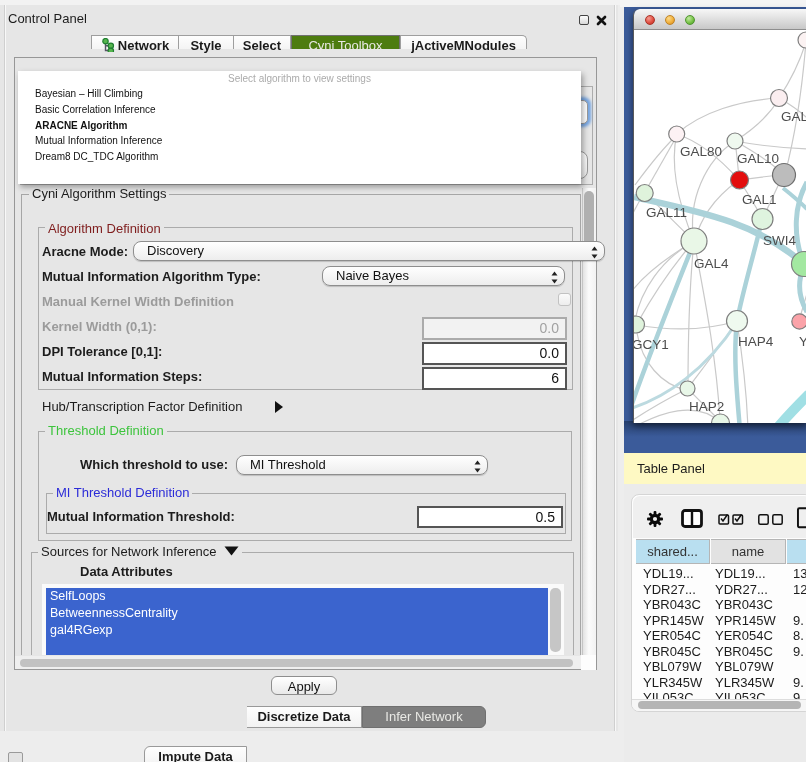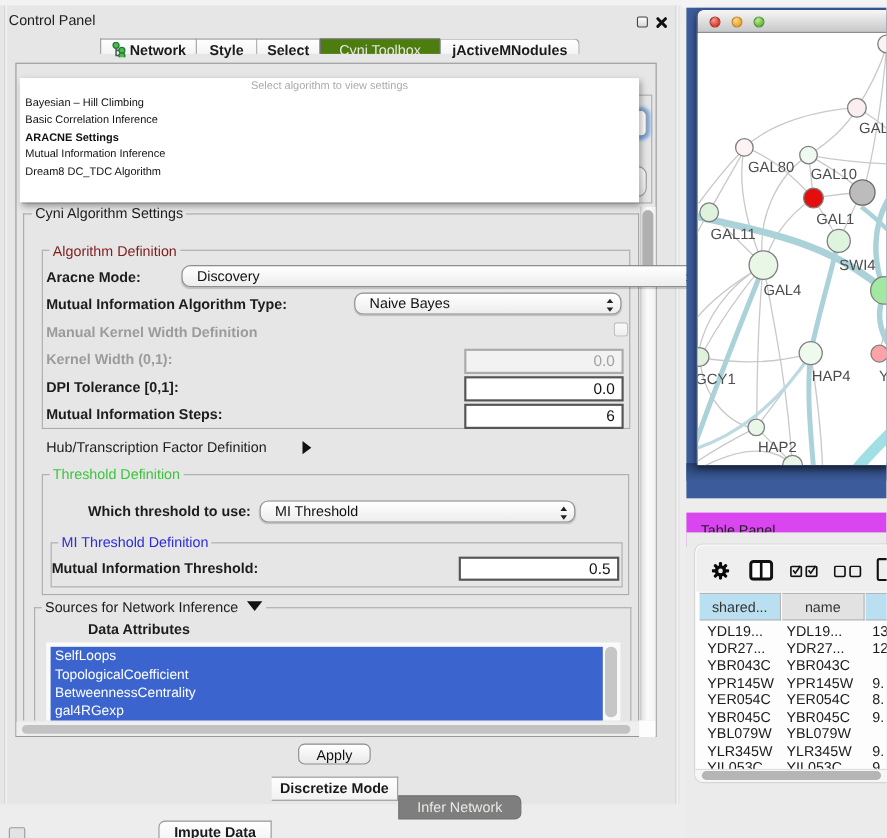--- a/index.html
+++ b/index.html
@@ -39,39 +39,39 @@
       </svg><span>Network</span></div>
   <div class="abs tab" style="left:179px;top:30px;width:55px;border-left:none;">Style</div>
   <div class="abs tab" style="left:234px;top:30px;width:57px;border-left:none;">Select</div>
   <div class="abs tab sel" style="left:291px;top:30px;width:109px;">Cyni Toolbox</div>
   <div class="abs tab" style="left:400px;top:30px;width:127px;border-radius:0 5px 0 0;">jActiveMNodules</div>
 
   <div class="abs" style="left:18px;top:66px;width:563px;height:113px;background:#fff;box-shadow:2px 3px 6px rgba(0,0,0,0.35);z-index:6;font-size:10px;color:#111;">
     <div style="text-align:center;color:#ABABAB;height:15px;line-height:16px;">Select algorithm to view settings</div>
     <div class="dd">Bayesian – Hill Climbing</div>
     <div class="dd">Basic Correlation Inference</div>
-    <div class="dd" style="font-weight:bold;">ARACNE Settings</div>
+    <div class="dd" style="font-weight:bold;">ARACNE Algorithm</div>
     <div class="dd">Mutual Information Inference</div>
     <div class="dd">Dream8 DC_TDC Algorithm</div>
   </div>
 
   <div class="abs" style="left:582px;top:183px;width:14px;height:467px;background:linear-gradient(90deg,#E2E2E2,#FBFBFB 45%,#F2F2F2);border-left:1px solid #C4C4C4;"></div>
   <div class="abs" style="left:584px;top:186px;width:10px;height:58px;background:#B0B0B0;border-radius:5px;"></div>
   <div class="abs" style="left:15px;top:651px;width:566px;height:13px;background:#EFEFEF;"></div>
   <div class="abs" style="left:581px;top:650px;width:15px;height:15px;background:#FDFDFD;"></div>
   <div class="abs" style="left:20px;top:653.5px;width:553px;height:8.5px;background:#C2C2C2;border-radius:4.5px;"></div>
 
   <div class="abs" style="left:21px;top:189px;width:560px;height:461px;border:1px solid #A6A6A6;border-bottom:none;"></div>
   <div class="abs tl" style="left:29px;top:182px;color:#1c1c1c;">Cyni Algorithm Settings</div>
 
   <div class="abs" style="left:38px;top:222px;width:535px;height:163px;border:1px solid #ABABAB;"></div>
   <div class="abs tl" style="left:45px;top:217px;color:#7f1d1d;">Algorithm Definition</div>
 
   <div class="abs lbl" style="left:42px;top:236px;">Aracne Mode:</div>
-  <div class="abs combo" style="left:133px;top:236px;width:472px;margin-left:32px;">Discovery<svg class="spin" width="7" height="13" viewBox="0 0 7 13">
+  <div class="abs combo" style="left:133px;top:236px;width:472px;">Discovery<svg class="spin" width="7" height="13" viewBox="0 0 7 13">
         <path d="M3.5 0.5 L6.5 4.5 L0.5 4.5 Z" fill="#222"></path>
         <path d="M3.5 12.5 L6.5 8.5 L0.5 8.5 Z" fill="#222"></path>
       </svg></div>
 
   <div class="abs lbl" style="left:42px;top:261px;">Mutual Information Algorithm Type:</div>
   <div class="abs combo" style="left:322px;top:261px;width:243px;">Naive Bayes<svg class="spin" width="7" height="13" viewBox="0 0 7 13">
         <path d="M3.5 0.5 L6.5 4.5 L0.5 4.5 Z" fill="#222"></path>
         <path d="M3.5 12.5 L6.5 8.5 L0.5 8.5 Z" fill="#222"></path>
       </svg></div>
 
@@ -89,51 +89,50 @@
 
   <div class="abs" style="left:42px;top:394px;font-size:13px;color:#1c1c1c;">Hub/Transcription Factor Definition</div>
   <svg class="abs" style="left:274px;top:395px;" width="10" height="14" viewBox="0 0 10 14">
       <path d="M1 1 L9 7 L1 13 Z" fill="#111"></path>
     </svg>
 
   <div class="abs" style="left:38px;top:426px;width:534px;height:110px;border:1px solid #ABABAB;"></div>
   <div class="abs tl" style="left:45px;top:419px;color:#3DC43D;">Threshold Definition</div>
 
   <div class="abs lbl" style="left:80px;top:449px;">Which threshold to use:</div>
-  <div class="abs combo" style="left:236px;top:450px;width:287px;">MI Threshold<svg class="spin" width="7" height="13" viewBox="0 0 7 13">
+  <div class="abs combo" style="left:236px;top:450px;width:252px;">MI Threshold<svg class="spin" width="7" height="13" viewBox="0 0 7 13">
         <path d="M3.5 0.5 L6.5 4.5 L0.5 4.5 Z" fill="#222"></path>
         <path d="M3.5 12.5 L6.5 8.5 L0.5 8.5 Z" fill="#222"></path>
       </svg></div>
 
   <div class="abs" style="left:46px;top:488px;width:520px;height:41px;border:1px solid #ABABAB;"></div>
   <div class="abs tl" style="left:53px;top:481px;color:#2c2cd8;">MI Threshold Definition</div>
 
   <div class="abs lbl" style="left:47px;top:501px;">Mutual Information Threshold:</div>
   <div class="abs tf" style="left:417px;top:501px;width:146px;height:22px;line-height:19px;padding-left:12px;">0.5</div>
 
   <div class="abs" style="left:31px;top:547px;width:543px;height:103px;border:1px solid #ABABAB;border-bottom:none;"></div>
   <div class="abs tl" style="left:38px;top:540px;color:#1c1c1c;">Sources for Network Inference <svg width="15" height="10" viewBox="0 0 15 10" style="vertical-align:0px;margin-left:4px;">
         <path d="M0.5 0.5 L14.5 0.5 L7.5 9.5 Z" fill="#111"></path>
       </svg></div>
   <div class="abs" style="left:36px;top:559px;font-size:13px;font-weight:bold;color:#1c1c1c;margin-left:44px;">Data Attributes</div>
 
   <div class="abs" style="left:42px;top:579px;width:522px;height:71px;background:#FAFAFA;"></div>
   <div class="abs" style="left:46px;top:583px;width:502px;height:67px;background:#3B64CE;color:#fff;font-size:12.5px;">
     <div class="li">SelfLoops</div>
-    <div class="li">TopologicalCoefficient</div>
     <div class="li">BetweennessCentrality</div>
     <div class="li">gal4RGexp</div>
   </div>
   <div class="abs" style="left:550px;top:583px;width:11px;height:64px;background:#C6C6C6;border-radius:5px;"></div>
 
   <div class="abs" style="left:271px;top:671px;width:66px;height:19px;border:1px solid #8E8E8E;border-radius:6px;background:linear-gradient(#ffffff,#E9E9E9);text-align:center;line-height:19px;font-size:13px;color:#111;">Apply</div>
 
   <div class="abs btab" style="left:144px;top:741px;width:103px;border-radius:6px 0 0 6px;">Impute Data</div>
-  <div class="abs btab" style="left:247px;top:701px;width:115px;border-left:none;">Discretize Mode</div>
-  <div class="abs btab bsel" style="left:362px;top:701px;width:112px;border-radius:0 6px 6px 0;margin-top:17px;">Infer Network</div>
+  <div class="abs btab" style="left:247px;top:701px;width:115px;border-left:none;">Discretize Data</div>
+  <div class="abs btab bsel" style="left:362px;top:701px;width:124px;border-radius:0 6px 6px 0;">Infer Network</div>
 </div>
 
 <div class="abs" style="left:8px;top:752px;width:15px;height:14px;border:1.5px solid #9A9A9A;border-radius:2px;background:#E3E3E3;"></div>
 
 <div class="abs" style="left:620px;top:0px;width:186px;height:7px;background:#F4F4F4;"></div>
 <div class="abs" style="left:624px;top:7px;width:182px;height:446px;background:#3B5B9A;"></div>
 <div class="abs" style="left:624px;top:421px;width:182px;height:16px;background:linear-gradient(#27406E,#3B5B9A);"></div>
 
 <div class="abs" style="left:633px;top:9px;width:173px;height:414px;border-left:1px solid #5a5a5a;border-radius:6px 0 0 0;overflow:hidden;box-shadow:0 3px 7px rgba(0,0,0,0.55);">
   <div style="height:21px;background:linear-gradient(#F7F7F7,#C8C8C8);border-bottom:1px solid #8E8E8E;border-radius:6px 0 0 0;position:relative;">
@@ -215,21 +214,21 @@
         <text x="693" y="268">GAL4</text>
         <text x="631" y="349">GCY1</text>
         <text x="737" y="346">HAP4</text>
         <text x="798" y="346">YEL0</text>
         <text x="688" y="411">HAP2</text>
       </g>
     </svg>
   </div>
 </div>
 
-<div class="abs" style="left:624px;top:466px;width:182px;height:31px;background:#d946ef;">
+<div class="abs" style="left:624px;top:453px;width:182px;height:31px;background:#fef9c3;">
   <div style="margin-left:13px;line-height:31px;font-size:13px;color:#1c1c1c;">Table Panel</div>
 </div>
 <div class="abs" style="left:624px;top:484px;width:182px;height:278px;background:#EBEBEB;"></div>
 
 <div class="abs" style="left:631px;top:494px;width:182px;height:218px;background:#FDFDFD;border:1px solid #D5D5D5;border-radius:8px;overflow:hidden;">
   
   <div class="abs" style="left:1px;top:1px;width:178px;height:42px;background:#EFEFEF;border-radius:7px 7px 0 0;"></div>
   <svg class="abs" style="left:15px;top:16px;" width="16" height="16" viewBox="0 0 16 16">
     <g fill="#0A0A0A">
     <circle cx="8" cy="8" r="5.2"></circle>
@@ -280,21 +279,21 @@
   
   <div class="abs" style="left:0px;top:204px;width:182px;height:12px;background:#F6F6F6;border-top:1px solid #DDD;"></div>
   <div class="abs" style="left:6px;top:206px;width:163px;height:8px;background:#B5B5B5;border-radius:4px;"></div>
 </div>
 
 <style>
 .tl-btn { position:absolute; top:6px; width:10px; height:10px; border-radius:50%; border:1px solid; }
 .tab { height:14px; border:1px solid #9E9E9E; border-bottom:none; background:linear-gradient(#FEFEFE,#F4F4F4); font-size:13px; font-weight:bold; color:#1A1A1A; text-align:center; line-height:20px; }
 .tab:first-of-type { border-radius:5px 0 0 0; }
 .tab.sel { background:#4d7c0f; color:#E9E9E5; border-color:#707070; font-weight:normal; }
-.dd { padding-left:5px; height:15.8px; line-height:15.8px; }
+.dd { padding-left:17px; height:15.8px; line-height:15.8px; }
 .tl { font-size:13px; background:#E6E6E6; padding:0 3px; height:13px; line-height:13px; }
 .lbl { font-size:13px; font-weight:bold; color:#1c1c1c; height:21px; line-height:21px; }
 .combo { height:20px; background:linear-gradient(#ffffff,#EDEDED); border:1px solid #8E8E8E; border-radius:8px; font-size:13px; color:#111; line-height:18px; padding-left:13px; box-shadow:0 1px 1px rgba(0,0,0,0.18); }
 .spin { position:absolute; right:6px; top:3.5px; }
 .tf { width:145px; height:23px; background:#fff; border:2px solid #555; font-size:14px; color:#111; text-align:right; padding-right:6px; line-height:19px; }
 .li { height:16.8px; line-height:16.8px; padding-left:4px; }
 .btab { height:22px; border:1px solid #999; background:linear-gradient(#FEFEFE,#F2F2F2); font-size:13px; font-weight:bold; color:#1A1A1A; text-align:center; line-height:20px; }
 .btab.bsel { background:#7E7E7E; color:#E9E9E5; border-color:#707070; font-weight:normal; }
 .th { height:25px; border:1px solid #B5B5B5; border-left:none; font-size:13px; color:#333; text-align:center; line-height:23px; }
 .row { height:15.5px; white-space:nowrap; }

